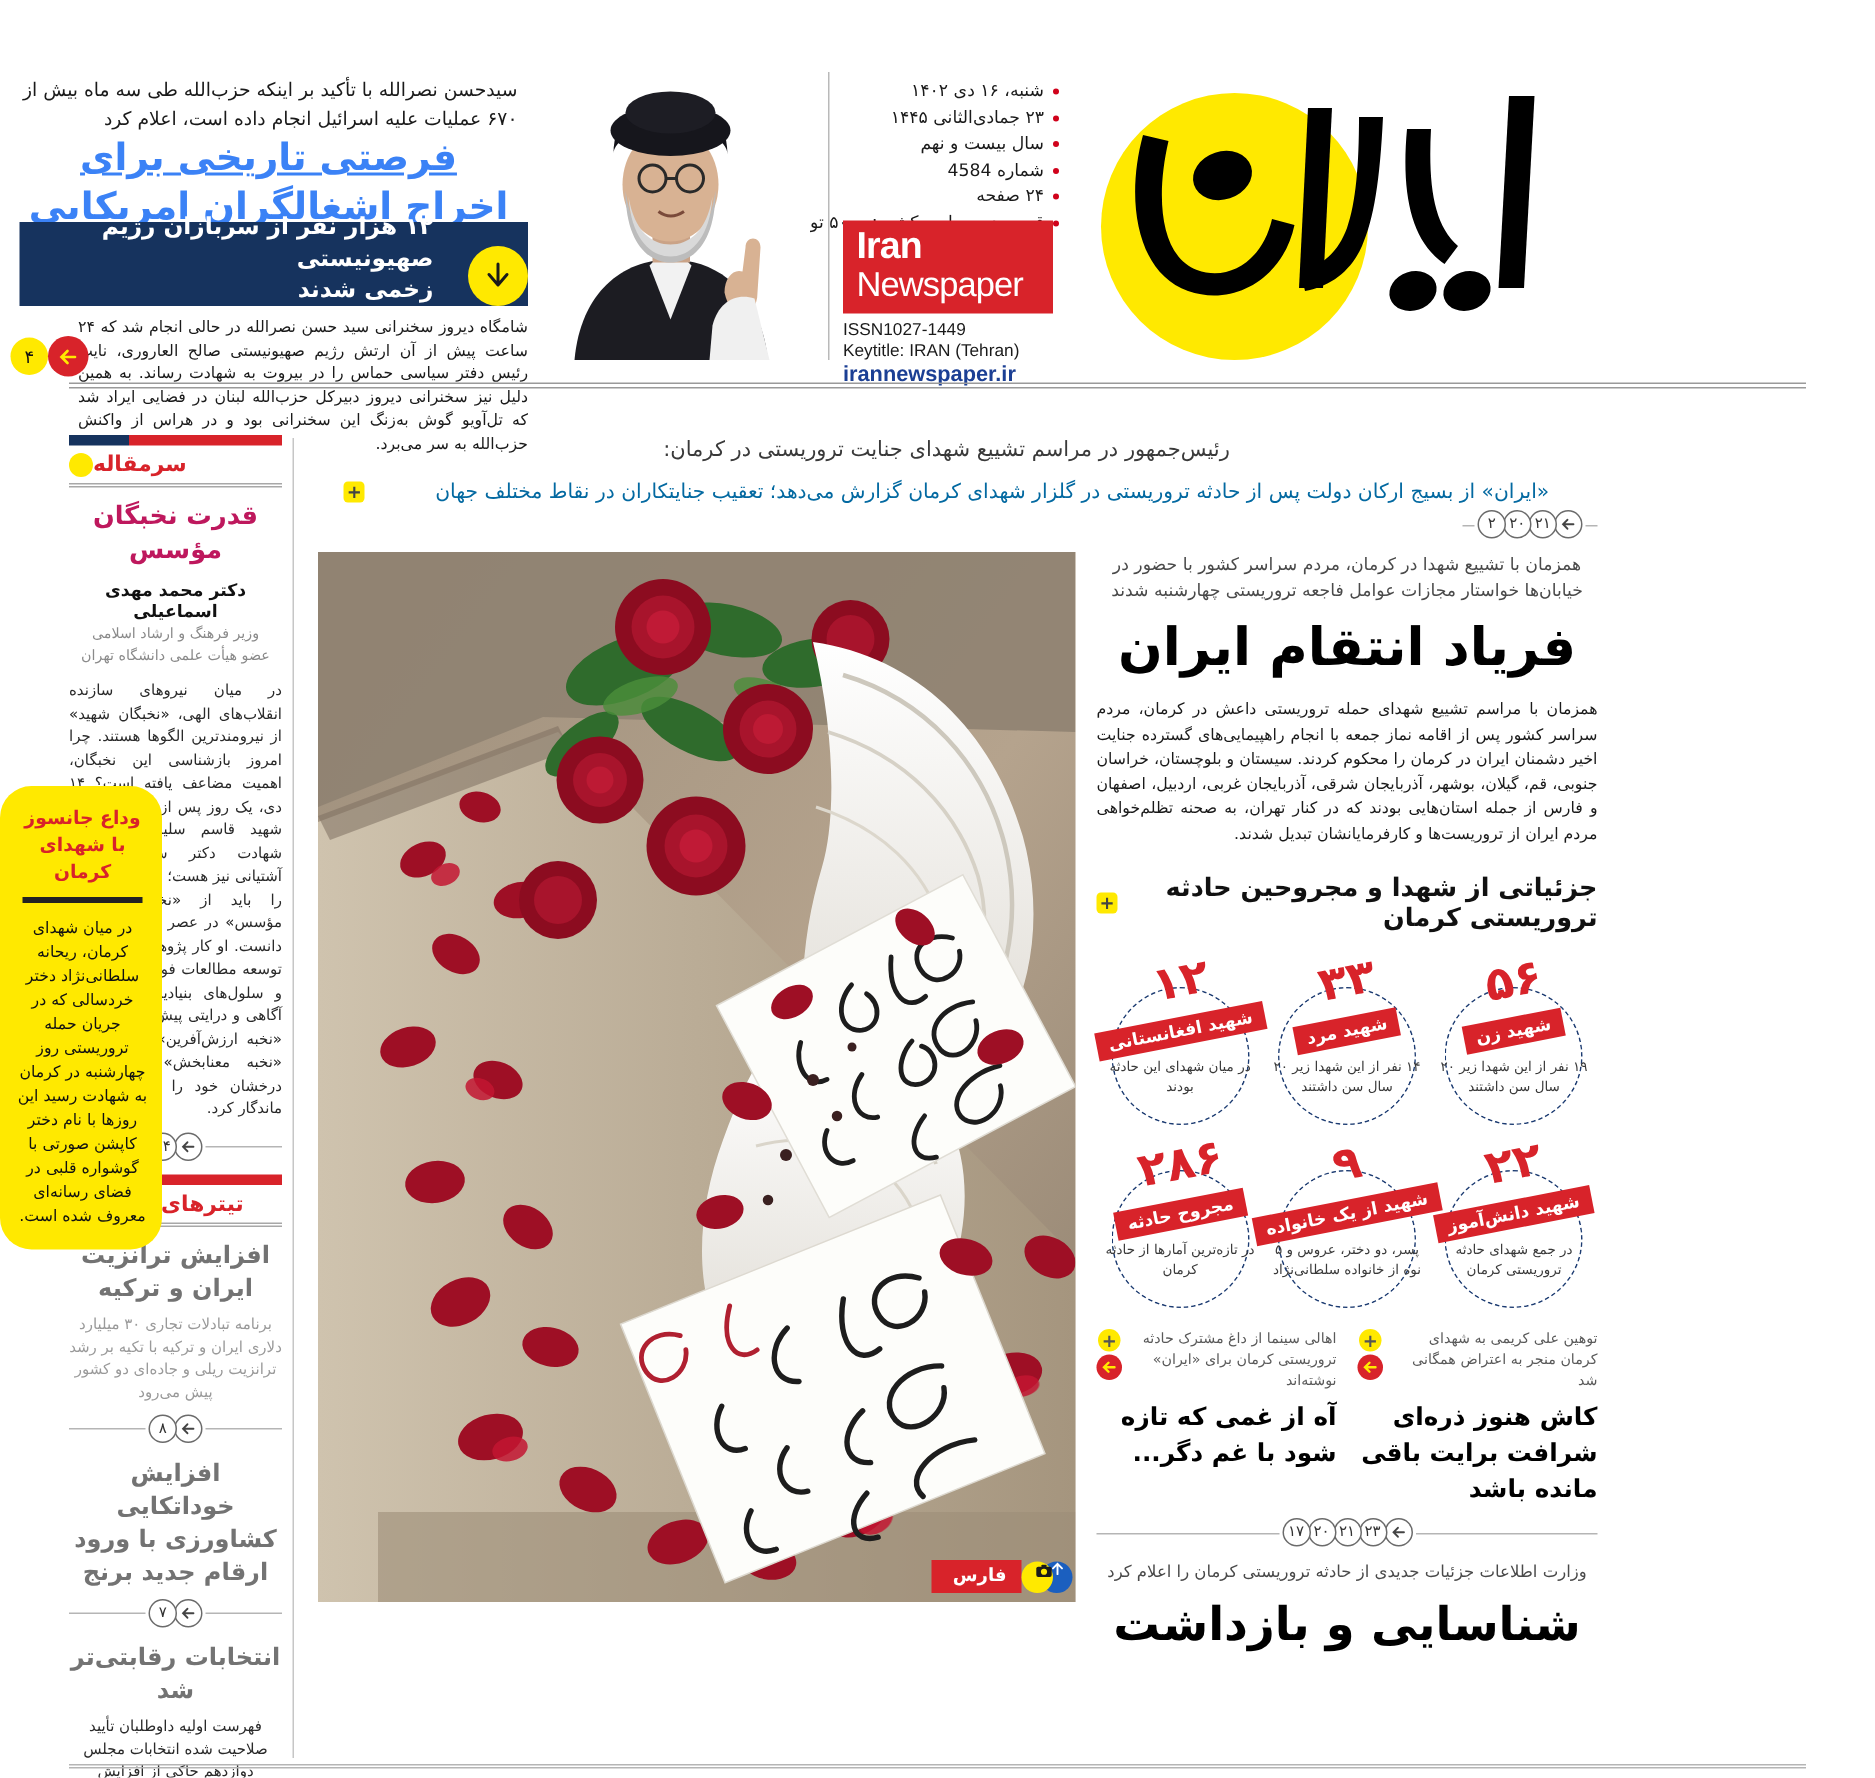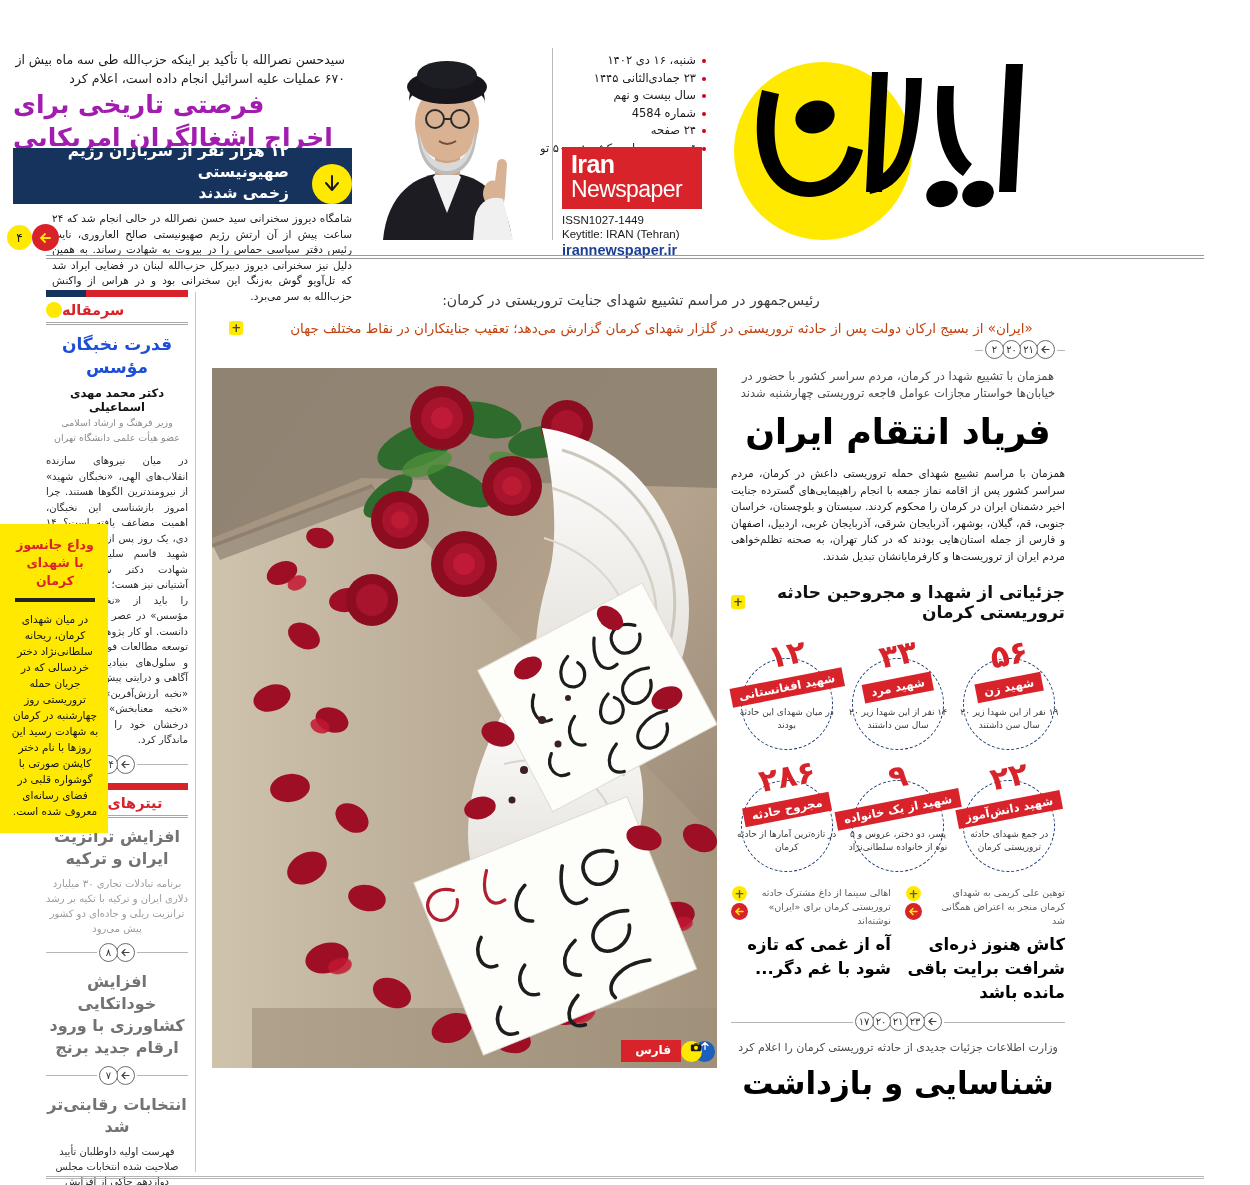--- a/index.html
+++ b/index.html
@@ -63,22 +63,23 @@
   }
   .nas-photo svg { display: block; }
 
   
   .top-kicker {
     position: absolute; right: 905px; top: 50px; width: 332px;
     font-size: 12.5px; line-height: 19px; color: #1a1a1a; text-align: right;
   }
   .top-head {
     position: absolute; right: 905px; top: 88px; width: 332px;
-    font-size: 25px; line-height: 33px; font-weight: 700; color: #a21caf; text-align: left;
+    font-size: 25px; line-height: 33px; font-weight: 700; color: #3b82f6; text-align: center;
     letter-spacing: -0.3px;
+    text-decoration: underline;
   }
   .blue-band {
     position: absolute; right: 898px; top: 148px; width: 339px; height: 56px;
     background: #16335e; color: #fff; display: flex; align-items: flex-end;
     justify-content: flex-start; gap: 9px; padding-right: 0; padding-left: 10px;
   }
   .blue-band .arrow-circle {
     width: 40px; height: 40px; border-radius: 50%; background: #ffe900;
     display: flex; align-items: center; justify-content: center; flex: 0 0 auto;
     margin-left: 4px;
@@ -120,21 +121,21 @@
   .sec-bars .b-red { background: #d8232a; flex: 0 0 72%; }
   .sec-bars .b-navy { background: #16335e; flex: 1; }
   .sec-title-row {
     display: flex; align-items: center; justify-content: flex-start;
     gap: 0; padding: 5px 0 4px 0; flex-direction: row-reverse;
   }
   .sec-dot { width: 16px; height: 16px; border-radius: 50%; background: #ffe900; flex: 0 0 auto; }
   .sec-title { font-size: 14.5px; font-weight: 700; color: #d8232a; }
   .sec-rule { border-top: 1px solid #a8a8a8; border-bottom: 1px solid #a8a8a8; height: 3px; margin-bottom: 8px; }
 
-  .ed-title { font-size: 17px; font-weight: 700; line-height: 23px; text-align: center; color: #1d4ed8; }
+  .ed-title { font-size: 17px; font-weight: 700; line-height: 23px; text-align: center; color: #be185d; }
   .ed-author { font-size: 11.5px; font-weight: 700; text-align: center; margin-top: 7px; color: #111; }
   .ed-role { font-size: 9.5px; line-height: 13px; text-align: center; color: #8a8a8a; margin-top: 2px; }
   .ed-body {
     font-size: 10px; line-height: 15.5px; text-align: justify; color: #2a2a2a;
     margin-top: 9px; direction: rtl;
   }
   .pgref-line {
     display: flex; align-items: center; justify-content: center; margin: 7px 0 9px 0;
     position: relative;
   }
@@ -169,21 +170,21 @@
   }
   .m-sub-row {
     display: flex; align-items: center; justify-content: center; gap: 7px;
     margin-top: 10px; flex-direction: row-reverse;
   }
   .plus-dot {
     width: 14px; height: 14px; border-radius: 3px; background: #ffe900; color: #444;
     font-size: 12px; line-height: 12px; display: flex; align-items: center; justify-content: center;
     flex: 0 0 auto; font-weight: 700;
   }
-  .m-sub { font-size: 13.5px; color: #c2410c; margin-left: 40px; }
+  .m-sub { font-size: 13.5px; color: #0369a1; margin-left: 40px; }
   .m-pgline { margin-top: 4px; }
 
   
   .m-cols { display: flex; flex-direction: row; margin-top: 8px; }
   .col-photo { width: 520px; position: relative; }
   .col-left { width: 348px; padding-left: 14px; }
 
   .photo-box { width: 505px; height: 700px; position: relative; overflow: hidden; background:#b9a894; }
   .photo-box svg { display: block; position: absolute; inset: 0; }
   .photo-credit {
@@ -250,21 +251,21 @@
   }
   .teaser-kicker { font-size: 9.5px; line-height: 14px; color: #5a5a5a; text-align: right; direction: rtl; }
   .teaser-head { font-size: 16.5px; font-weight: 700; line-height: 24px; text-align: right; color: #000; margin-top: 5px; }
 
   .a3-kicker { font-size: 11px; line-height: 16px; color: #4a4a4a; text-align: center; margin-top: 2px; }
   .a3-head { font-size: 31px; font-weight: 700; line-height: 42px; text-align: center; color: #000; margin-top: 6px; }
 
   
   .yellow-box {
     position: absolute; right: 1142px; top: 524px; width: 108px;
-    background: #ffe900; padding: 12px 9px 14px 11px; z-index: 5;
+    background: #ffe900; padding: 12px 9px 14px 11px; z-index: 5; border-radius: 21px;
   }
   .yb-title { font-size: 12.5px; font-weight: 700; color: #d8232a; text-align: center; line-height: 18px; }
   .yb-bar { height: 4px; background: #222; margin: 8px 4px 9px 4px; }
   .yb-body { font-size: 10.5px; line-height: 16px; color: #111; text-align: center; direction: rtl; }
 
   .bottom-rule { position: absolute; left: 46px; right: 46px; top: 1176px; height: 3px;
                  border-top: 1px solid #b5b5b5; border-bottom: 1px solid #b5b5b5; }
 </style>
 </head>
 <body>

